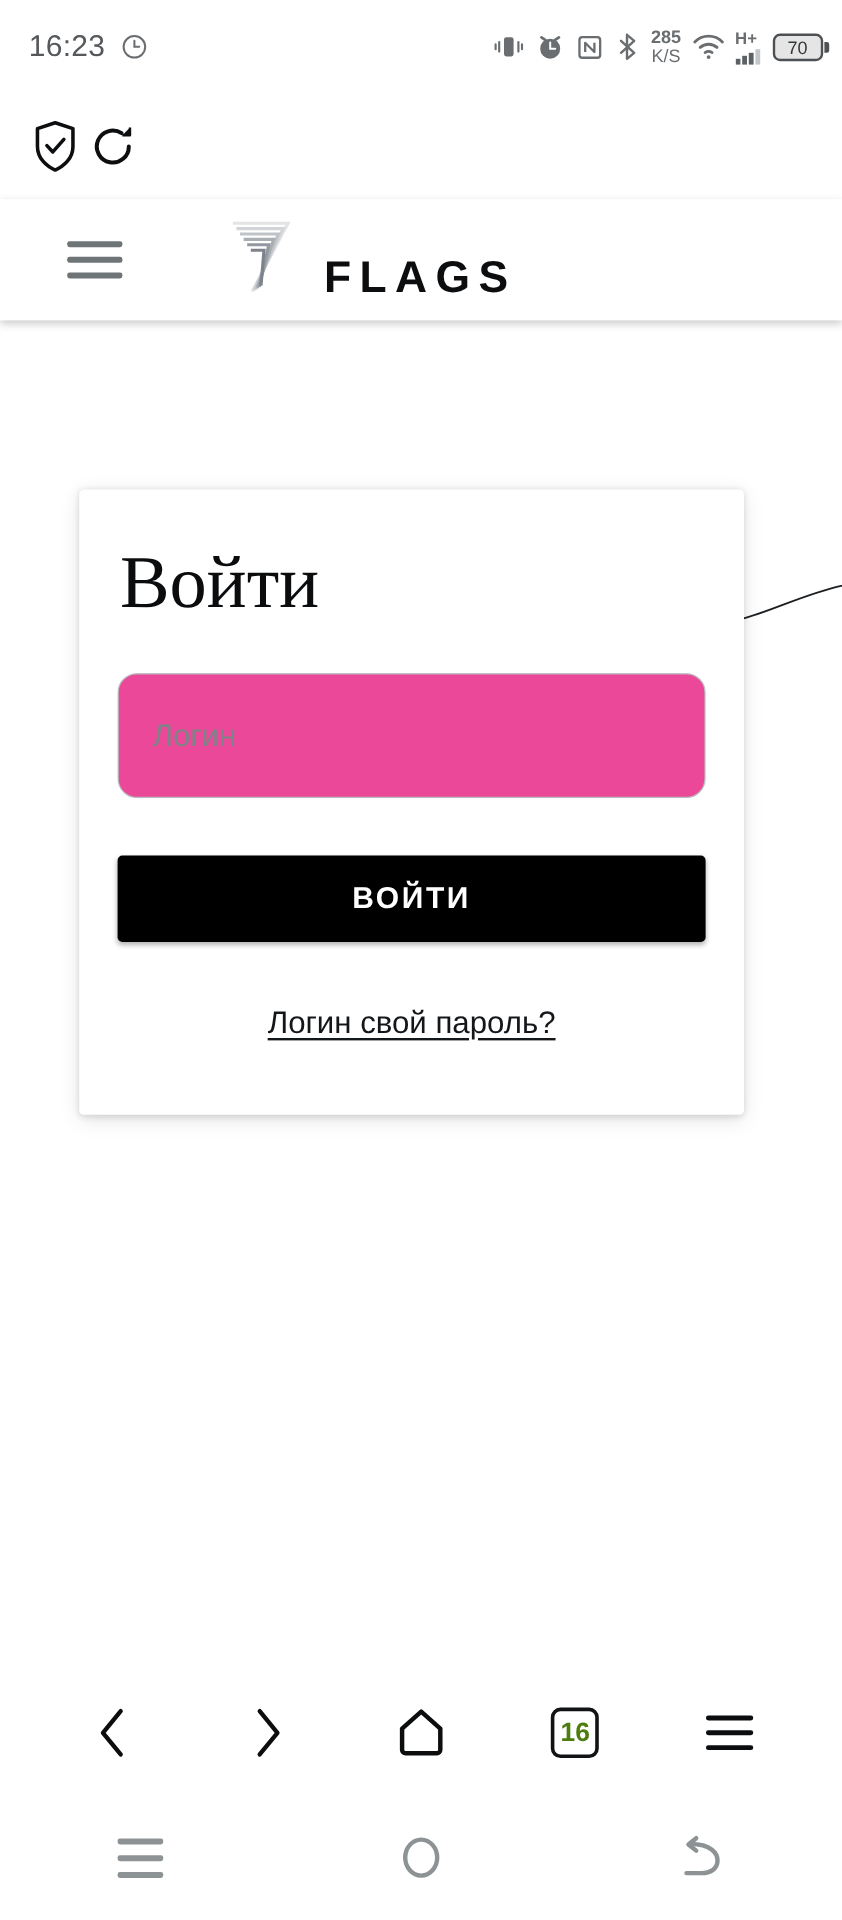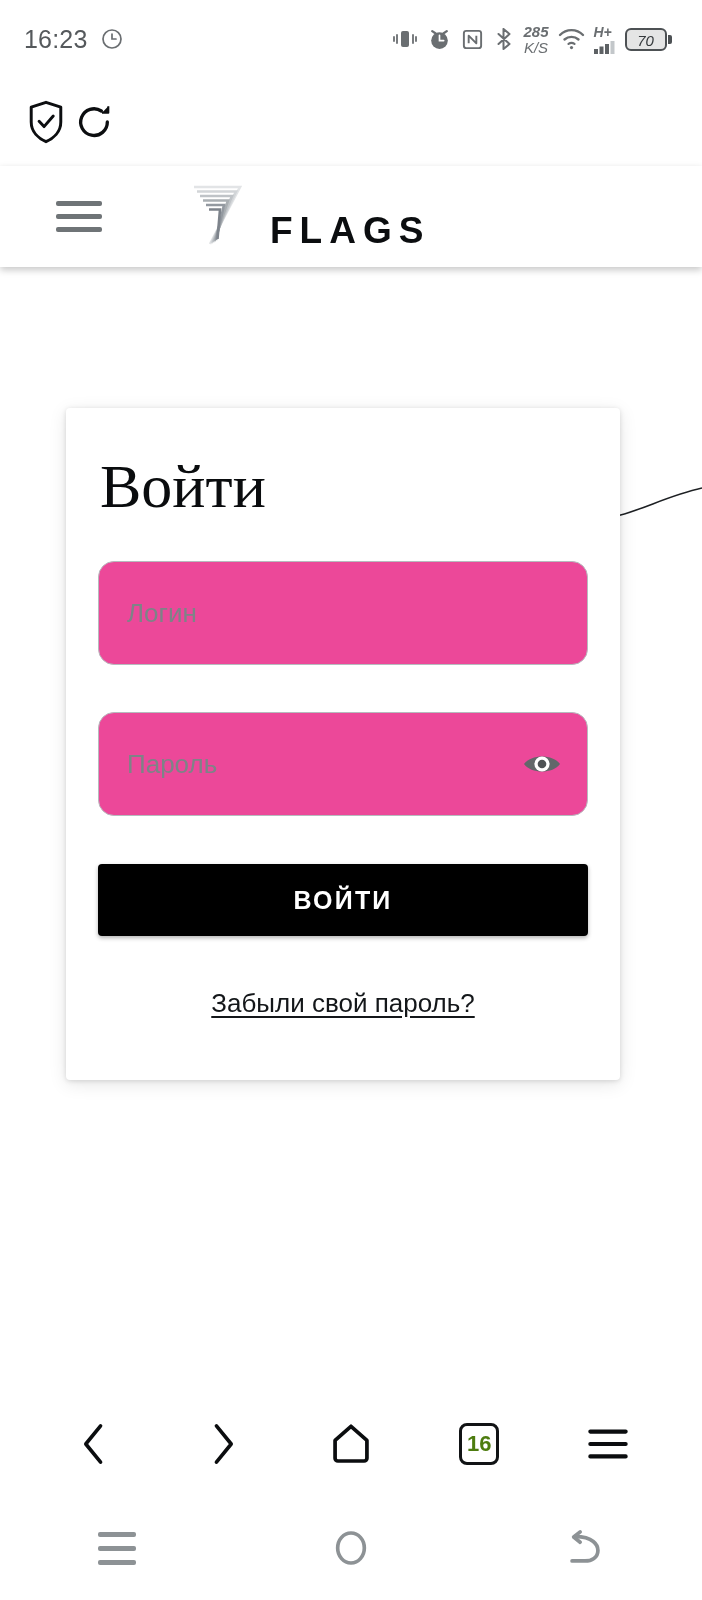--- a/index.html
+++ b/index.html
@@ -9,28 +9,28 @@
     font-family:"Liberation Sans", sans-serif;
     overflow:hidden;
   }
   body { position:relative; }
 
   
   .status-bar {
     height:78px;
     display:flex; align-items:center;
     justify-content:space-between;
-    padding:0 30px 0 24px;
+    padding:0 11px 0 24px;
     background:#ffffff;
   }
   .status-left { display:flex; align-items:center; gap:12px; }
   .status-time {
     font-size:25px; color:#55595c; letter-spacing:0.2px;
   }
-  .status-right { display:flex; align-items:center; gap:9px;font-style:italic; }
+  .status-right { display:flex; align-items:center; gap:9px; }
   .sb-ico { display:block; }
   .net-speed {
     display:flex; flex-direction:column; align-items:center;
     line-height:1; color:#6a6e71;
   }
   .net-speed .num { font-size:15px; font-weight:600; }
   .net-speed .unit { font-size:15px; margin-top:1px; }
   .battery {
     display:flex; align-items:center;
   }
@@ -310,35 +310,25 @@
     </svg>
   </div>
 
   <div class="login-card">
     <div class="card-title">Войти</div>
 
     <div class="field">
       <input type="text" placeholder="Логин" style="">
     </div>
 
-    <div class="field">
-      <input type="password" placeholder="Пароль" style="">
-      <button class="eye-btn">
-        <svg width="42" height="30" viewBox="0 0 42 30">
-          <path d="M3 15 C10 5 32 5 39 15 C32 25 10 25 3 15 Z" fill="#63676a"></path>
-          <circle cx="21" cy="15" r="7.6" fill="#ffffff"></circle>
-          <circle cx="21" cy="15" r="4.3" fill="#4e5255"></circle>
-        </svg>
-      </button>
-    </div>
 
     <button class="submit-btn">ВОЙТИ</button>
 
     <div class="forgot-wrap">
-      <span class="forgot-link">Забыли свой пароль?</span>
+      <span class="forgot-link">Логин свой пароль?</span>
     </div>
   </div>
 </div>
 
 <div class="browser-toolbar">
   <button class="tb-btn">
     <svg width="40" height="46" viewBox="0 0 24 28">
       <path d="M16 3 L7 14 L16 25" fill="none" stroke="#0b0d0f" stroke-width="2.2" stroke-linecap="round" stroke-linejoin="round"></path>
     </svg>
   </button>

